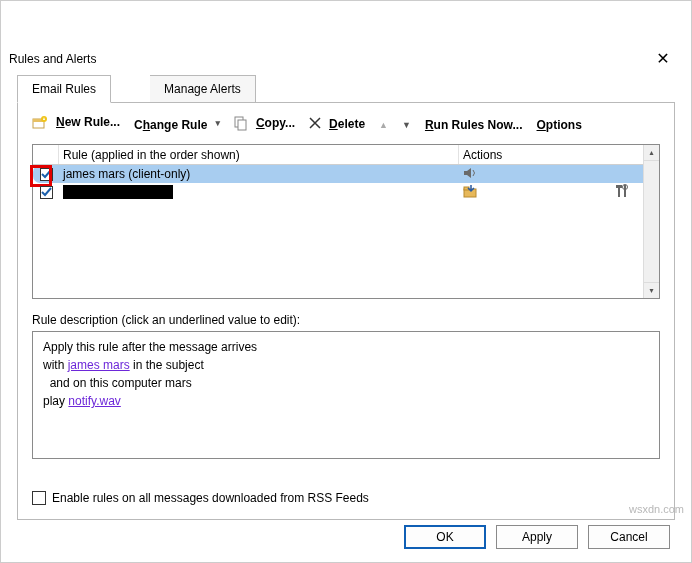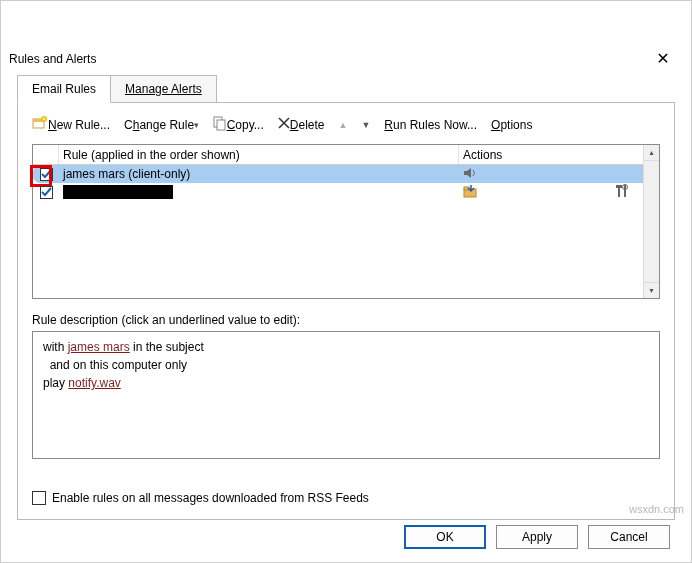--- a/index.html
+++ b/index.html
@@ -1,48 +1,48 @@
 <!DOCTYPE html>
 <html><head>
 <meta charset="utf-8">
 <style>
 * { box-sizing: border-box; margin: 0; padding: 0; font-family: "Segoe UI", Tahoma, sans-serif; font-size: 12px; }
 body { background: #fff; width: 692px; height: 563px; overflow: hidden; position: relative; }
 .dialog { width: 692px; height: 563px; border: 1px solid #ccc; background: #fff; display: flex; flex-direction: column; }
 .titlebar { height: 30px; display: flex; align-items: center; padding: 0 8px; justify-content: space-between; margin-top: 48px; }
 .titlebar-title { font-size: 12px; }
 .close-btn { font-size: 16px; width: 40px; text-align: center; cursor: default; }
-.tab-strip { display: flex; padding: 6px 16px 0 16px; }
+.tab-strip { display: flex; padding: 6px 16px 0 16px; gap: 39px; }
 .tab { padding: 6px 14px; border: 1px solid #b9b9b9; background: #fff; position: relative; top: 1px; cursor: default; }
 .tab.active { border-bottom: 1px solid #fff; z-index: 2; }
-.tab.inactive { background: #f6f6f6; border-left: none; text-decoration: underline;}
+.tab.inactive { background: #f6f6f6; border-left: none;}
 .tab-body { margin: 0 16px 60px 16px; border: 1px solid #b9b9b9; padding: 12px 14px 14px 14px; flex: 1; display: flex; flex-direction: column; }
 .toolbar { display: flex; align-items: center; gap: 14px; margin-bottom: 10px; }
-.tool { display: flex; align-items: center; gap: 0; cursor: default; }
+.tool { display: flex; gap: 8px; cursor: default; font-weight: bold; }
 .tool .u { text-decoration: underline; }
 .icon { display: inline-block; }
 .rules-table { border: 1px solid #8a8a8a; height: 155px; display: flex; flex-direction: column; position: relative; }
 .rules-header { display: flex; background: #fff; border-bottom: 1px solid #cfcfcf; height: 20px; align-items: center; }
 .col-check { width: 26px; border-right: 1px solid #e2e2e2; height: 100%; }
 .col-rule { flex: 1; padding-left: 4px; border-right: 1px solid #e2e2e2; height: 100%; display:flex; align-items:center; }
 .col-actions { width: 200px; padding-left: 4px; height: 100%; display:flex; align-items:center; }
 .rule-row { display: flex; height: 18px; align-items: center; }
 .rule-row.selected { background: #a8cdf0; border-radius: 7px; }
 .rule-row .chk { width: 26px; display: flex; justify-content: center; align-items: center; position: relative;}
 .rule-row .ruletext { flex: 1; padding-left: 4px; display:flex; align-items:center; gap:4px;}
 .rule-row .actions { width: 200px; display: flex; align-items: center; gap:4px; justify-content: flex-start; padding-left:4px;}
 .red-box { position:absolute; left:-3px; top:-3px; width:22px; height:22px; border:3px solid #e20000; pointer-events:none;}
 .redacted { background:#000; width:110px; height:14px; display:inline-block;}
 .scrollbar { position:absolute; right:0; top:0; bottom:0; width:16px; background:#f0f0f0; border-left:1px solid #dcdcdc; }
 .scroll-up,.scroll-down { height:16px; display:flex; align-items:center; justify-content:center; color:#555;}
 .scroll-up{border-bottom:1px solid #dcdcdc;}
 .scroll-down{position:absolute; bottom:0; left:0; right:0; border-top:1px solid #dcdcdc;}
 .desc-label { margin-top: 14px; margin-bottom: 4px; }
 .desc-box { border: 1px solid #8a8a8a; height: 128px; padding: 6px 10px; line-height: 1.5; }
-.link { color: #7f1d1d; text-decoration: underline; cursor: default; }
+.link { color: #6d28d9; text-decoration: underline; cursor: default; }
 .rss-row { margin-top: 32px; display: flex; align-items: center; gap: 6px; }
 .rss-check { width:14px; height:14px; border:1px solid #333; }
 .button-row { position: absolute; right: 22px; bottom: 14px; display: flex; gap: 10px; margin-left: 46px; }
 .btn { width: 82px; height: 24px; border: 1px solid #8a8a8a; background: #fdfdfd; display: flex; align-items: center; justify-content: center; cursor: default; }
 .btn.primary { border: 2px solid #0f5fb5; }
 .watermark { position: absolute; right: 8px; bottom: 48px; font-size: 11px; color: #b8b8b8; }
 svg { overflow: visible; }
 </style>
 </head>
 <body>
@@ -165,24 +165,25 @@
       </div>
 
       <div class="scrollbar">
         <div class="scroll-up" style="font-size:8px;">▴</div>
         <div class="scroll-down" style="font-size:8px;">▾</div>
       </div>
     </div>
 
     <div class="desc-label">Rule description (click an underlined value to edit):</div>
     <div class="desc-box">
+      <div>Apply this rule after the message arrives</div>
       <div>
         <span>with </span><span class="link">james mars</span><span> in the subject</span>
       </div>
-      <div style="white-space:pre;">  and on this computer only</div>
+      <div style="white-space:pre;">  and on this computer mars</div>
       <div>
         <span>play </span><span class="link">notify.wav</span>
       </div>
     </div>
 
     <div class="rss-row">
       <div class="rss-check"></div>
       <span>Enable rules on all messages downloaded from RSS Feeds</span>
     </div>
 

